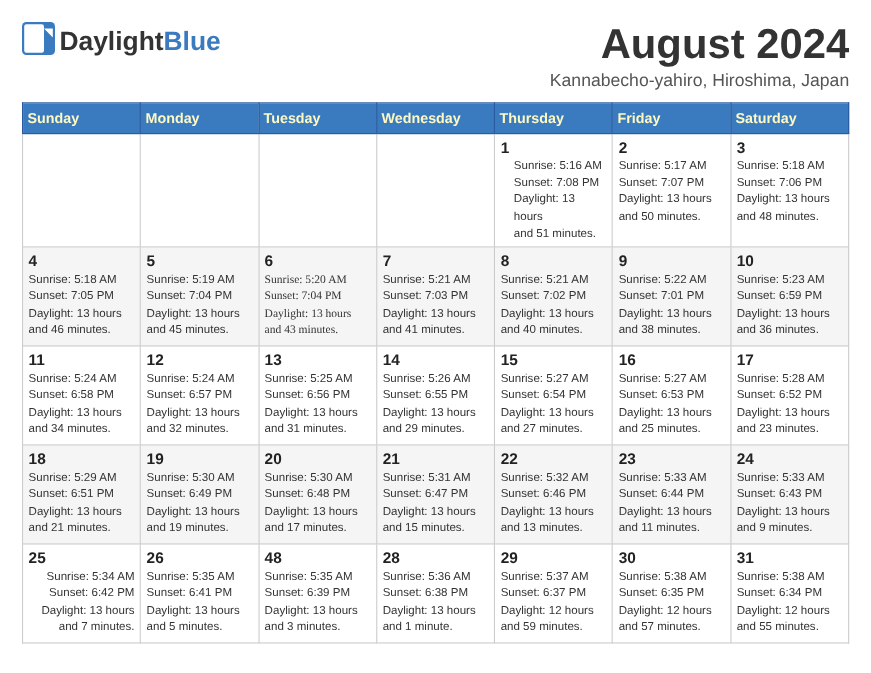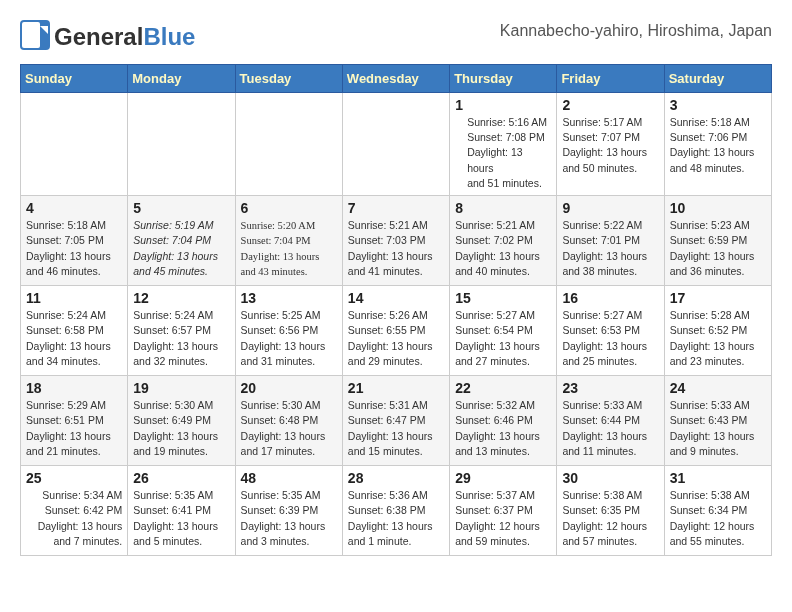--- a/index.html
+++ b/index.html
@@ -91,26 +91,27 @@
     <div class="logo-wrapper">
       <span>
         <svg width="30" height="30" viewBox="0 0 30 30">
           <rect x="0" y="0" width="30" height="30" rx="4" fill="#3a7abf"></rect>
           <polygon points="20,6 28,6 28,14" fill="white"></polygon>
           <rect x="2" y="2" width="18" height="26" rx="2" fill="white"></rect>
         </svg>
       </span>
       <div>
         <div>
-          <span class="general-part">General</span><span class="blue-part">Blue</span>
+          <span class="general-part">Daylight</span><span class="blue-part">Blue</span>
         </div>
       </div>
     </div>
   </div>
   <div class="title-section">
+    <div class="month-title">August 2024</div>
     <div class="location">Kannabecho-yahiro, Hiroshima, Japan</div>
   </div>
 </div>
 
 <table class="calendar">
   <thead>
     <tr>
     <th>Sunday</th>
         <th>Monday</th>
         <th>Tuesday</th>
@@ -151,21 +152,21 @@
       <tr>
         <td>
           <span class="day-num">4</span>
           <div class="day-info" style="white-space: pre-line;">Sunrise: 5:18 AM
 Sunset: 7:05 PM
 Daylight: 13 hours
 and 46 minutes.</div>
         </td>
         <td>
           <span class="day-num">5</span>
-          <div class="day-info" style="white-space: pre-line; font-style: italic;">Sunrise: 5:19 AM
+          <div class="day-info" style="white-space: pre-line;">Sunrise: 5:19 AM
 Sunset: 7:04 PM
 Daylight: 13 hours
 and 45 minutes.</div>
         </td>
         <td>
           <span class="day-num">6</span>
           <div class="day-info" style="white-space: pre-line; font-family: Liberation Serif, serif;">Sunrise: 5:20 AM
 Sunset: 7:04 PM
 Daylight: 13 hours
 and 43 minutes.</div>

